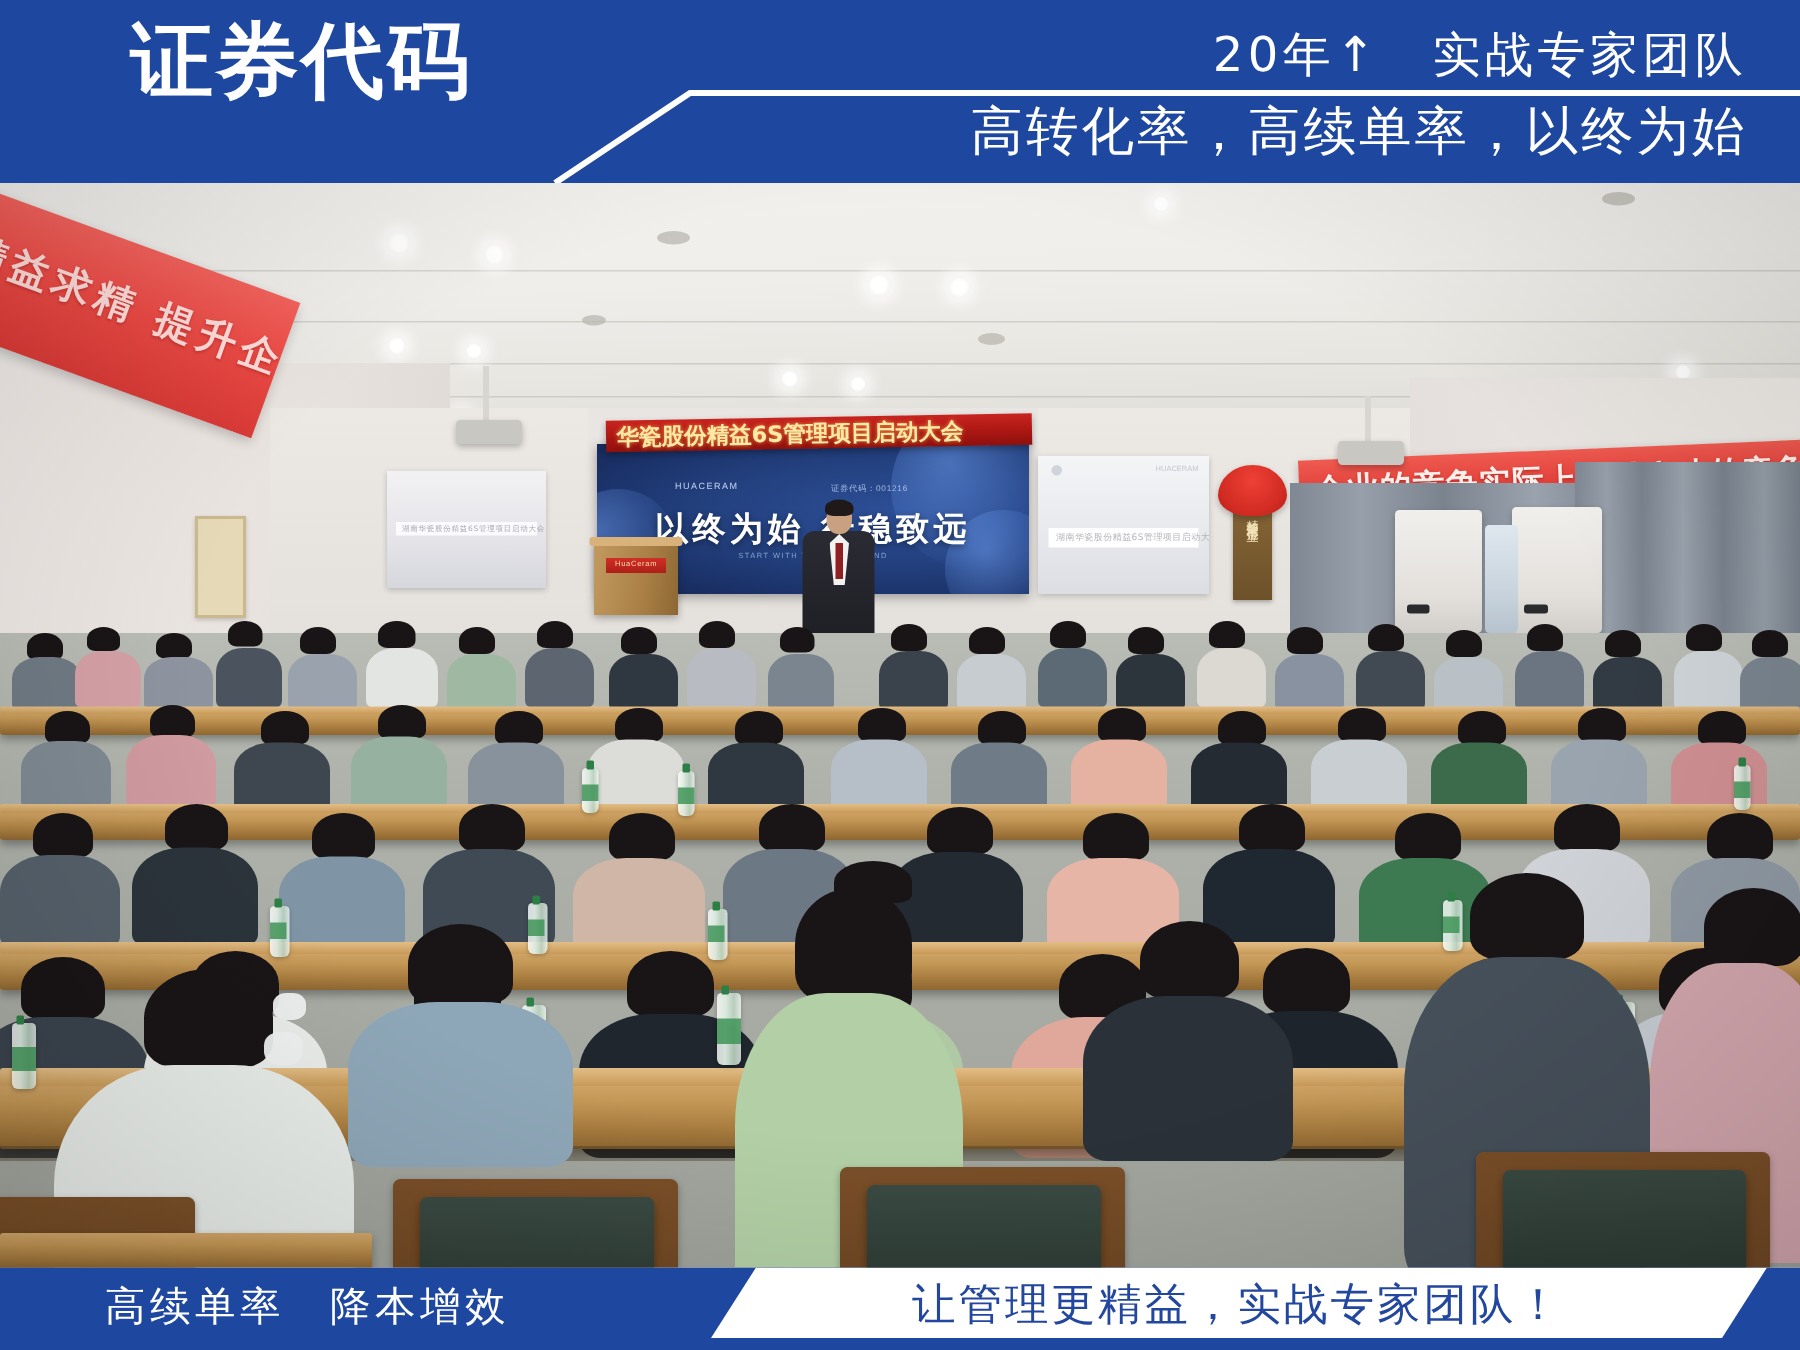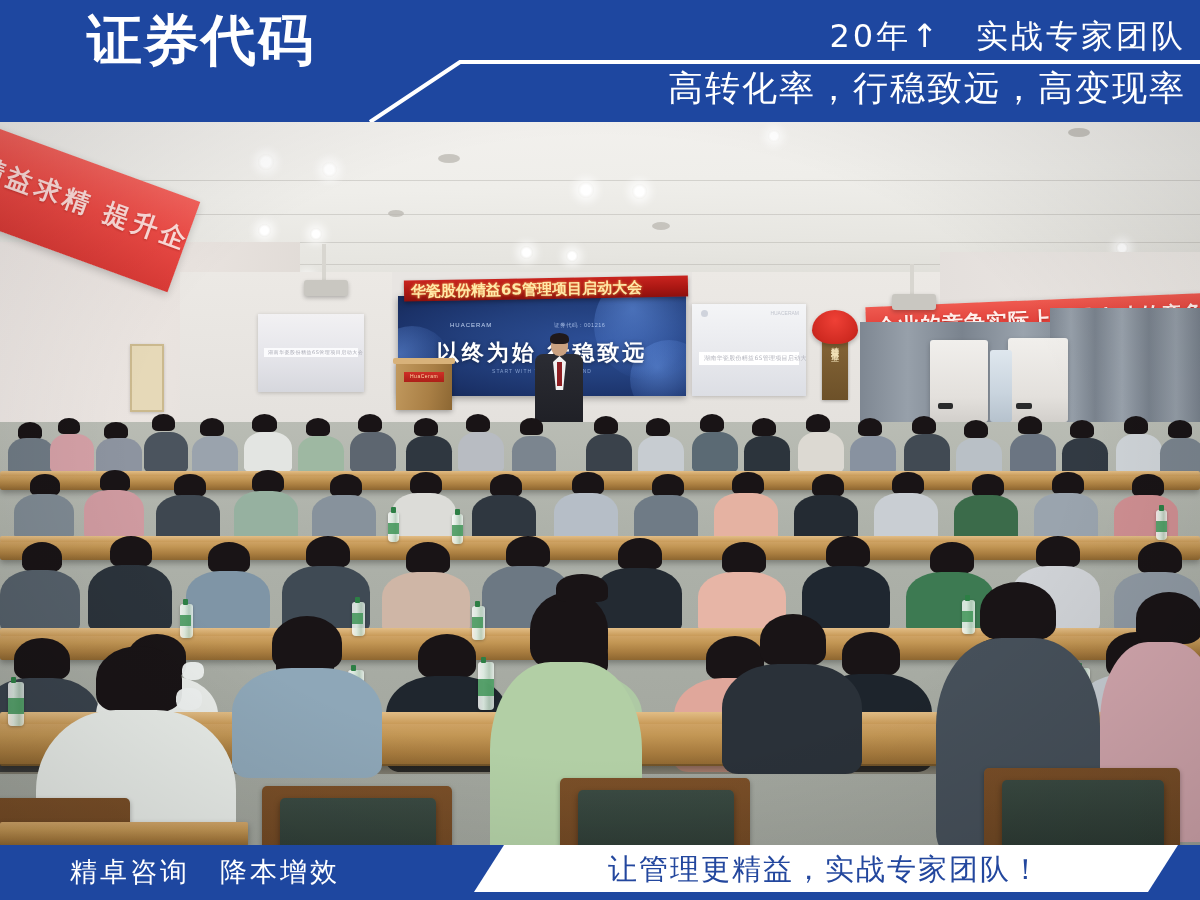--- a/index.html
+++ b/index.html
@@ -40,21 +40,21 @@
     letter-spacing:.5px;
     line-height:30px;
     margin-top:2px;
     white-space:nowrap;
     font-family:"Liberation Sans",sans-serif;
   }
 
   
   .hdr-deco{position:absolute;left:0;top:0;width:1200px;height:122px;pointer-events:none;}
   .hdr-right{
-    position:absolute;right:14px;top:0;width:640px;height:147px;
+    position:absolute;right:35px;top:0;width:640px;height:147px;
   }
   .hdr-tag1{
     position:absolute;right:0;top:16px;
     color:#ffffff;
     font-size:32px;
     letter-spacing:3px;
     line-height:40px;
     white-space:nowrap;
     text-align:right;
     font-family:"DejaVu Sans","Liberation Sans",sans-serif;
@@ -385,21 +385,21 @@
     <div class="logo-block">
       <div class="logo-cn">证券代码</div>
     </div>
 
     <svg class="hdr-deco" viewBox="0 0 1200 122">
       <polyline points="370,122 460,62 1200,62" fill="none" stroke="#ffffff" stroke-width="4"></polyline>
     </svg>
 
     <div class="hdr-right">
       <div class="hdr-tag1">20年↑　实战专家团队</div>
-      <div class="hdr-tag2">高转化率，行稳致远，高变现率</div>
+      <div class="hdr-tag2">高转化率，高续单率，以终为始</div>
     </div>
   </div>
 
   <div class="photo">
 
     <div class="ceiling"></div>
     <div class="ceil-seam" style="top:58px;"></div>
     <div class="ceil-seam" style="top:92px;"></div>
     <div class="ceil-seam" style="top:120px;"></div>
     <div class="ceil-seam" style="top:142px;"></div>
@@ -725,17 +725,17 @@
     <div class="chair-frame" style="left:-20px;top:676px;width:150px;height:164px;"></div>
 
     <div class="desk" style="left:0px;top:700px;width:248px;height:24px;"></div>
 
     <div style="position:absolute;left:0;top:0;width:1200px;height:723px;background:radial-gradient(ellipse at 50% 45%,rgba(0,0,0,0) 55%,rgba(0,0,0,.14) 100%);pointer-events:none;"></div>
   </div>
 
   <div class="footer">
     <div class="footer-blue"></div>
     <div class="footer-white"></div>
-    <div class="footer-left-txt">精卓咨询　降本增效</div>
+    <div class="footer-left-txt">高续单率　降本增效</div>
     <div class="footer-right-txt">让管理更精益，实战专家团队！</div>
   </div>
 
 </div>
 
 </body></html>

